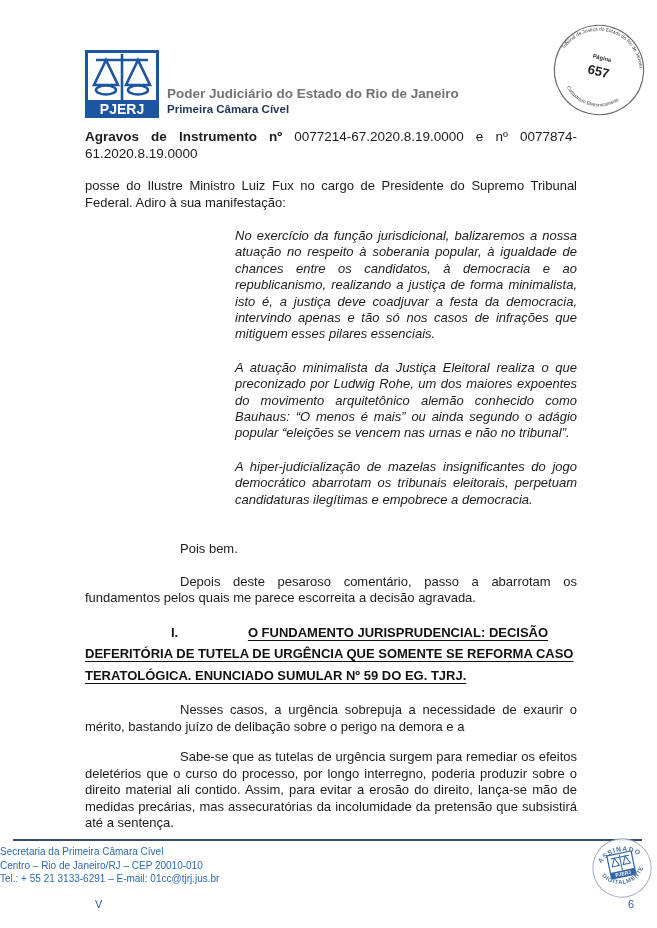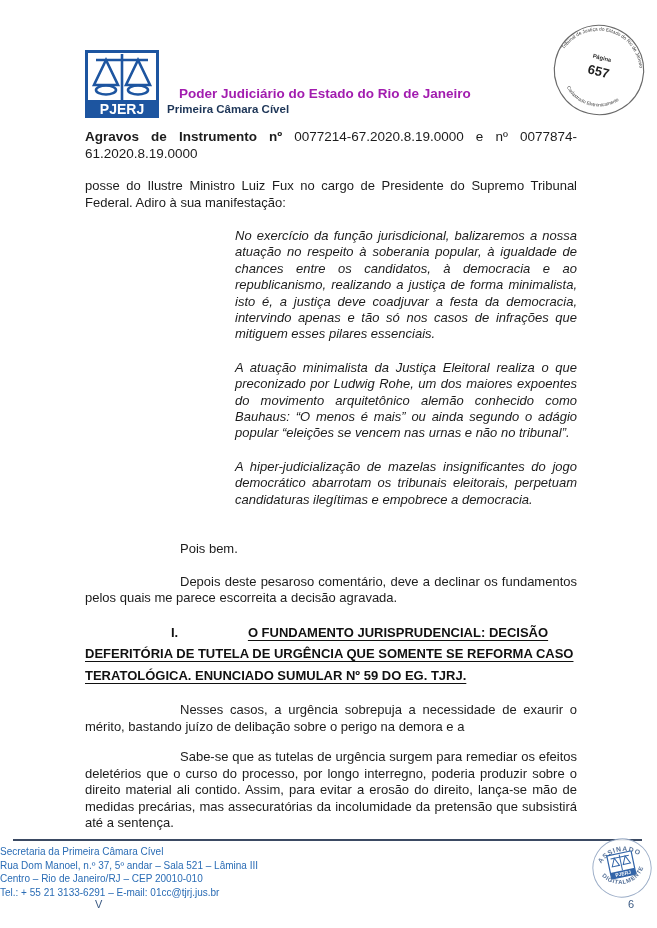--- a/index.html
+++ b/index.html
@@ -8,21 +8,21 @@
   .page {
     position:relative; width:657px; height:928px; background:#ffffff;
     overflow:hidden; color:#1c1c1c;
   }
   .content { position:absolute; left:85px; top:50px; width:492px; }
 
   
   .header-row { display:flex; align-items:flex-end; }
   .logo-box { width:74px; height:68px; flex:0 0 auto; }
   .header-titles { margin-left:8px; padding-bottom:2px; }
-  .org-title { color:#a21caf; font-weight:bold; font-size:13.5px; line-height:16px;margin-left:12px; }
+  .org-title { color:#737373; font-weight:bold; font-size:13.5px; line-height:16px; }
   .dept-title { color:#1d3557; font-weight:bold; font-size:11.5px; line-height:14px; }
 
   .case-line { margin-top:10px; font-size:13.5px; line-height:17px; text-align:justify; }
   .case-line .lbl { font-weight:bold; }
 
   
   .para { font-size:13px; line-height:16.5px; text-align:justify; margin-top:16px; }
   .para.indent { text-indent:95px; }
   .quote { font-size:13px; line-height:16.4px; font-style:italic; text-align:justify;
            margin-left:150px; margin-top:17px; }
@@ -92,38 +92,37 @@
 
     <div class="case-line"><span class="lbl">Agravos de Instrumento nº</span><span> 0077214-67.2020.8.19.0000  e  nº  0077874-61.2020.8.19.0000</span></div>
 
     <div class="para">posse do Ilustre Ministro Luiz Fux no cargo de Presidente do Supremo Tribunal Federal.  Adiro à sua manifestação:</div>
 
     <div class="quote">No exercício da função jurisdicional, balizaremos a nossa atuação no respeito à soberania popular, à igualdade de chances entre os candidatos, à democracia e ao republicanismo, realizando a justiça de forma minimalista, isto é, a justiça deve coadjuvar a festa da democracia, intervindo apenas e tão só nos casos de infrações que mitiguem esses pilares essenciais.</div>
     <div class="quote">A atuação minimalista da Justiça Eleitoral realiza o que preconizado por Ludwig Rohe, um dos maiores expoentes do movimento arquitetônico alemão conhecido como Bauhaus: “O menos é mais” ou ainda segundo o adágio popular “eleições se vencem nas urnas e não no tribunal”.</div>
     <div class="quote">A hiper-judicialização de mazelas insignificantes do jogo democrático abarrotam os tribunais eleitorais, perpetuam candidaturas ilegítimas e empobrece a democracia.</div>
 
     <div class="pois">Pois bem.</div>
-    <div class="para indent">Depois deste pesaroso comentário, deve a declinar os fundamentos pelos quais me parece escorreita a decisão agravada.</div>
+    <div class="para indent">Depois deste pesaroso comentário, passo a abarrotam os fundamentos pelos quais me parece escorreita a decisão agravada.</div>
 
     <div class="heading">
       <div class="h-line1">
         <span class="h-num">I.</span>
         <span class="h-txt">O FUNDAMENTO JURISPRUDENCIAL: DECISÃO</span>
       </div>
       <div class="h-rest">DEFERITÓRIA DE TUTELA DE URGÊNCIA QUE SOMENTE SE REFORMA CASO TERATOLÓGICA. ENUNCIADO SUMULAR Nº 59 DO EG. TJRJ.</div>
     </div>
 
     <div class="para indent">Nesses casos, a urgência sobrepuja a necessidade de exaurir o mérito, bastando juízo de delibação sobre o perigo na demora e a</div>
     <div class="para indent" style="margin-top:14px;">Sabe-se que as tutelas de urgência surgem para remediar os efeitos deletérios que o curso do processo, por longo interregno, poderia produzir sobre o direito material ali contido. Assim, para evitar a erosão do direito, lança-se mão de medidas precárias, mas assecuratórias da incolumidade da pretensão que subsistirá até a sentença.</div>
   </div>
 
   <div class="footer-rule"></div>
   <div class="footer-block">
     <div>Secretaria da Primeira Câmara Cível</div>
-    <div>Rua Dom Manoel, n.º 37, 5º andar – Sala 521 – Lâmina III</div>
     <div>Centro – Rio de Janeiro/RJ – CEP 20010-010</div>
     <div>Tel.: + 55 21 3133-6291 – E-mail: 01cc@tjrj.jus.br</div>
   </div>
   <div class="footer-v">V</div>
   <div class="footer-pagenum">6</div>
 
   <svg class="sig-stamp" viewBox="0 0 100 100">
     <defs>
       <path id="sigTop" d="M 8,54 A 44,44 0 0 1 92,54"></path>
       <path id="sigBot" d="M 12,48 A 40,40 0 0 0 88,48"></path>

